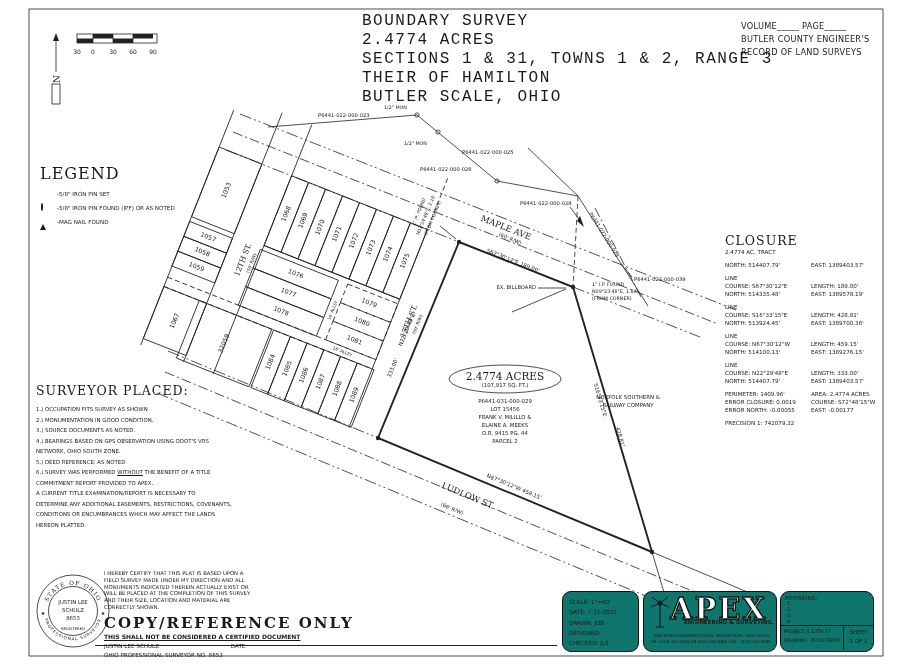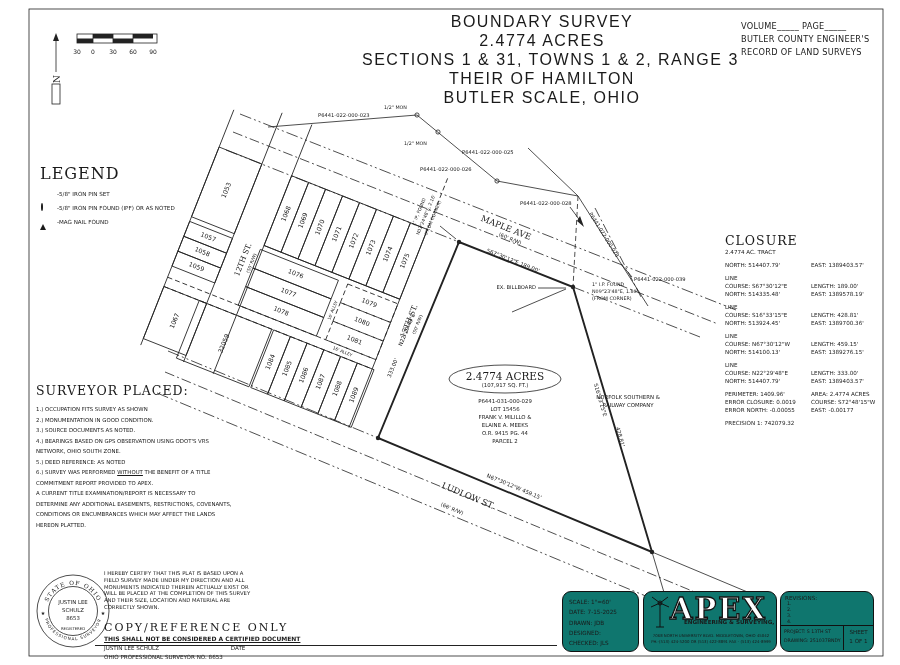--- a/index.html
+++ b/index.html
@@ -9,22 +9,22 @@
   svg{position:absolute;left:0;top:0;}
   .ln{stroke:#222;stroke-width:0.8;fill:none;}
   .heavy{stroke-width:1.9;}
   .dash{stroke-dasharray:5 3;}
   .dashdot{stroke-dasharray:10 3 2 3;}
   .dashdotdot{stroke-dasharray:12 3 2 3 2 3;}
   .fillblk{fill:#222;}
   .mt{font-family:"DejaVu Sans",sans-serif;fill:#1a1a1a;dominant-baseline:middle;}
   .ser{font-family:"DejaVu Serif",serif;}
   
-  .title-block{left:362px;top:12px;width:360px;text-align:center;
-    font-family:Liberation Sans, sans-serif;letter-spacing:1.5px;}
+  .title-block{left:362px;top:12px;width:360px;
+    font-family:Liberation Mono, monospace;letter-spacing:1.5px;}
   .title-block div{font-size:16px;line-height:19px;white-space:nowrap;}
   .vol-block{left:727px;top:20px;font-size:8.2px;line-height:13px;letter-spacing:0.3px;white-space:nowrap;margin-left:14px;}
   .legend{left:40px;top:164px;}
   .legend-title{font-family:"DejaVu Serif",serif;font-size:16px;letter-spacing:1px;}
   .legend-item{display:flex;align-items:center;margin-top:7px;font-size:5.6px;white-space:nowrap;}
   .lsym{display:inline-block;width:7px;height:7px;margin-right:10px;flex:0 0 auto;}
   .sym-dot{width:5px;height:5px;border-radius:50%;background:#1a1a1a;margin-left:1px;}
   .sym-circle{width:5px;height:5px;border-radius:50%;border:1px solid #1a1a1a;margin-left:1px;}
   .sym-triangle{width:0;height:0;border-left:3.5px solid transparent;border-right:3.5px solid transparent;
     border-bottom:6px solid #1a1a1a;position:relative;}
@@ -32,22 +32,22 @@
   .closure-title{font-family:"DejaVu Serif",serif;font-size:12.5px;letter-spacing:1px;}
   .closure .row{font-size:5.6px;line-height:8px;white-space:nowrap;}
   .closure .cl{display:inline-block;width:86px;}
   .closure .gap{height:5px;}
   .notes{left:36px;top:383px;width:215px;}
   .notes-title{font-family:"DejaVu Serif",serif;font-size:12.5px;letter-spacing:1px;margin-bottom:6px;}
   .notes .nline{font-size:5.4px;line-height:10.5px;white-space:nowrap;}
   .notes .u{text-decoration:underline;}
   .cert{left:104px;top:570px;width:300px;}
   .cert .cline{font-size:5.3px;line-height:6.8px;white-space:nowrap;}
-  .copy-ref{font-family:"DejaVu Serif",serif;font-weight:normal;font-size:11px;
-    letter-spacing:2px;white-space:nowrap;margin-top:10px;}
+  .copy-ref{font-family:"DejaVu Serif",serif;font-weight:bold;font-size:15px;
+    letter-spacing:2px;white-space:nowrap;margin-top:3px;}
   .sub-warn{font-size:6px;font-weight:bold;text-decoration:underline;white-space:nowrap;margin-top:1px;}
   .sigrow{font-size:5.6px;margin-top:3px;white-space:nowrap;}
   .sigrow .date{margin-left:70px;}
   .license{font-size:5.6px;margin-top:3px;white-space:nowrap;}
   .certline{left:95px;top:645px;width:462px;height:0;border-top:1.2px solid #222;}
   .tb{position:absolute;border:1.7px solid #111;border-radius:9px;background:#0f766e;box-sizing:border-box;}
   .box1{left:562px;top:591px;width:77px;height:61px;padding:5px 0 0 6px;}
   .box1 div{font-size:5.7px;line-height:10.3px;white-space:nowrap;}
   .box2{left:643px;top:591px;width:134px;height:61px;overflow:hidden;}
   .apexrow{position:relative;height:36px;}

